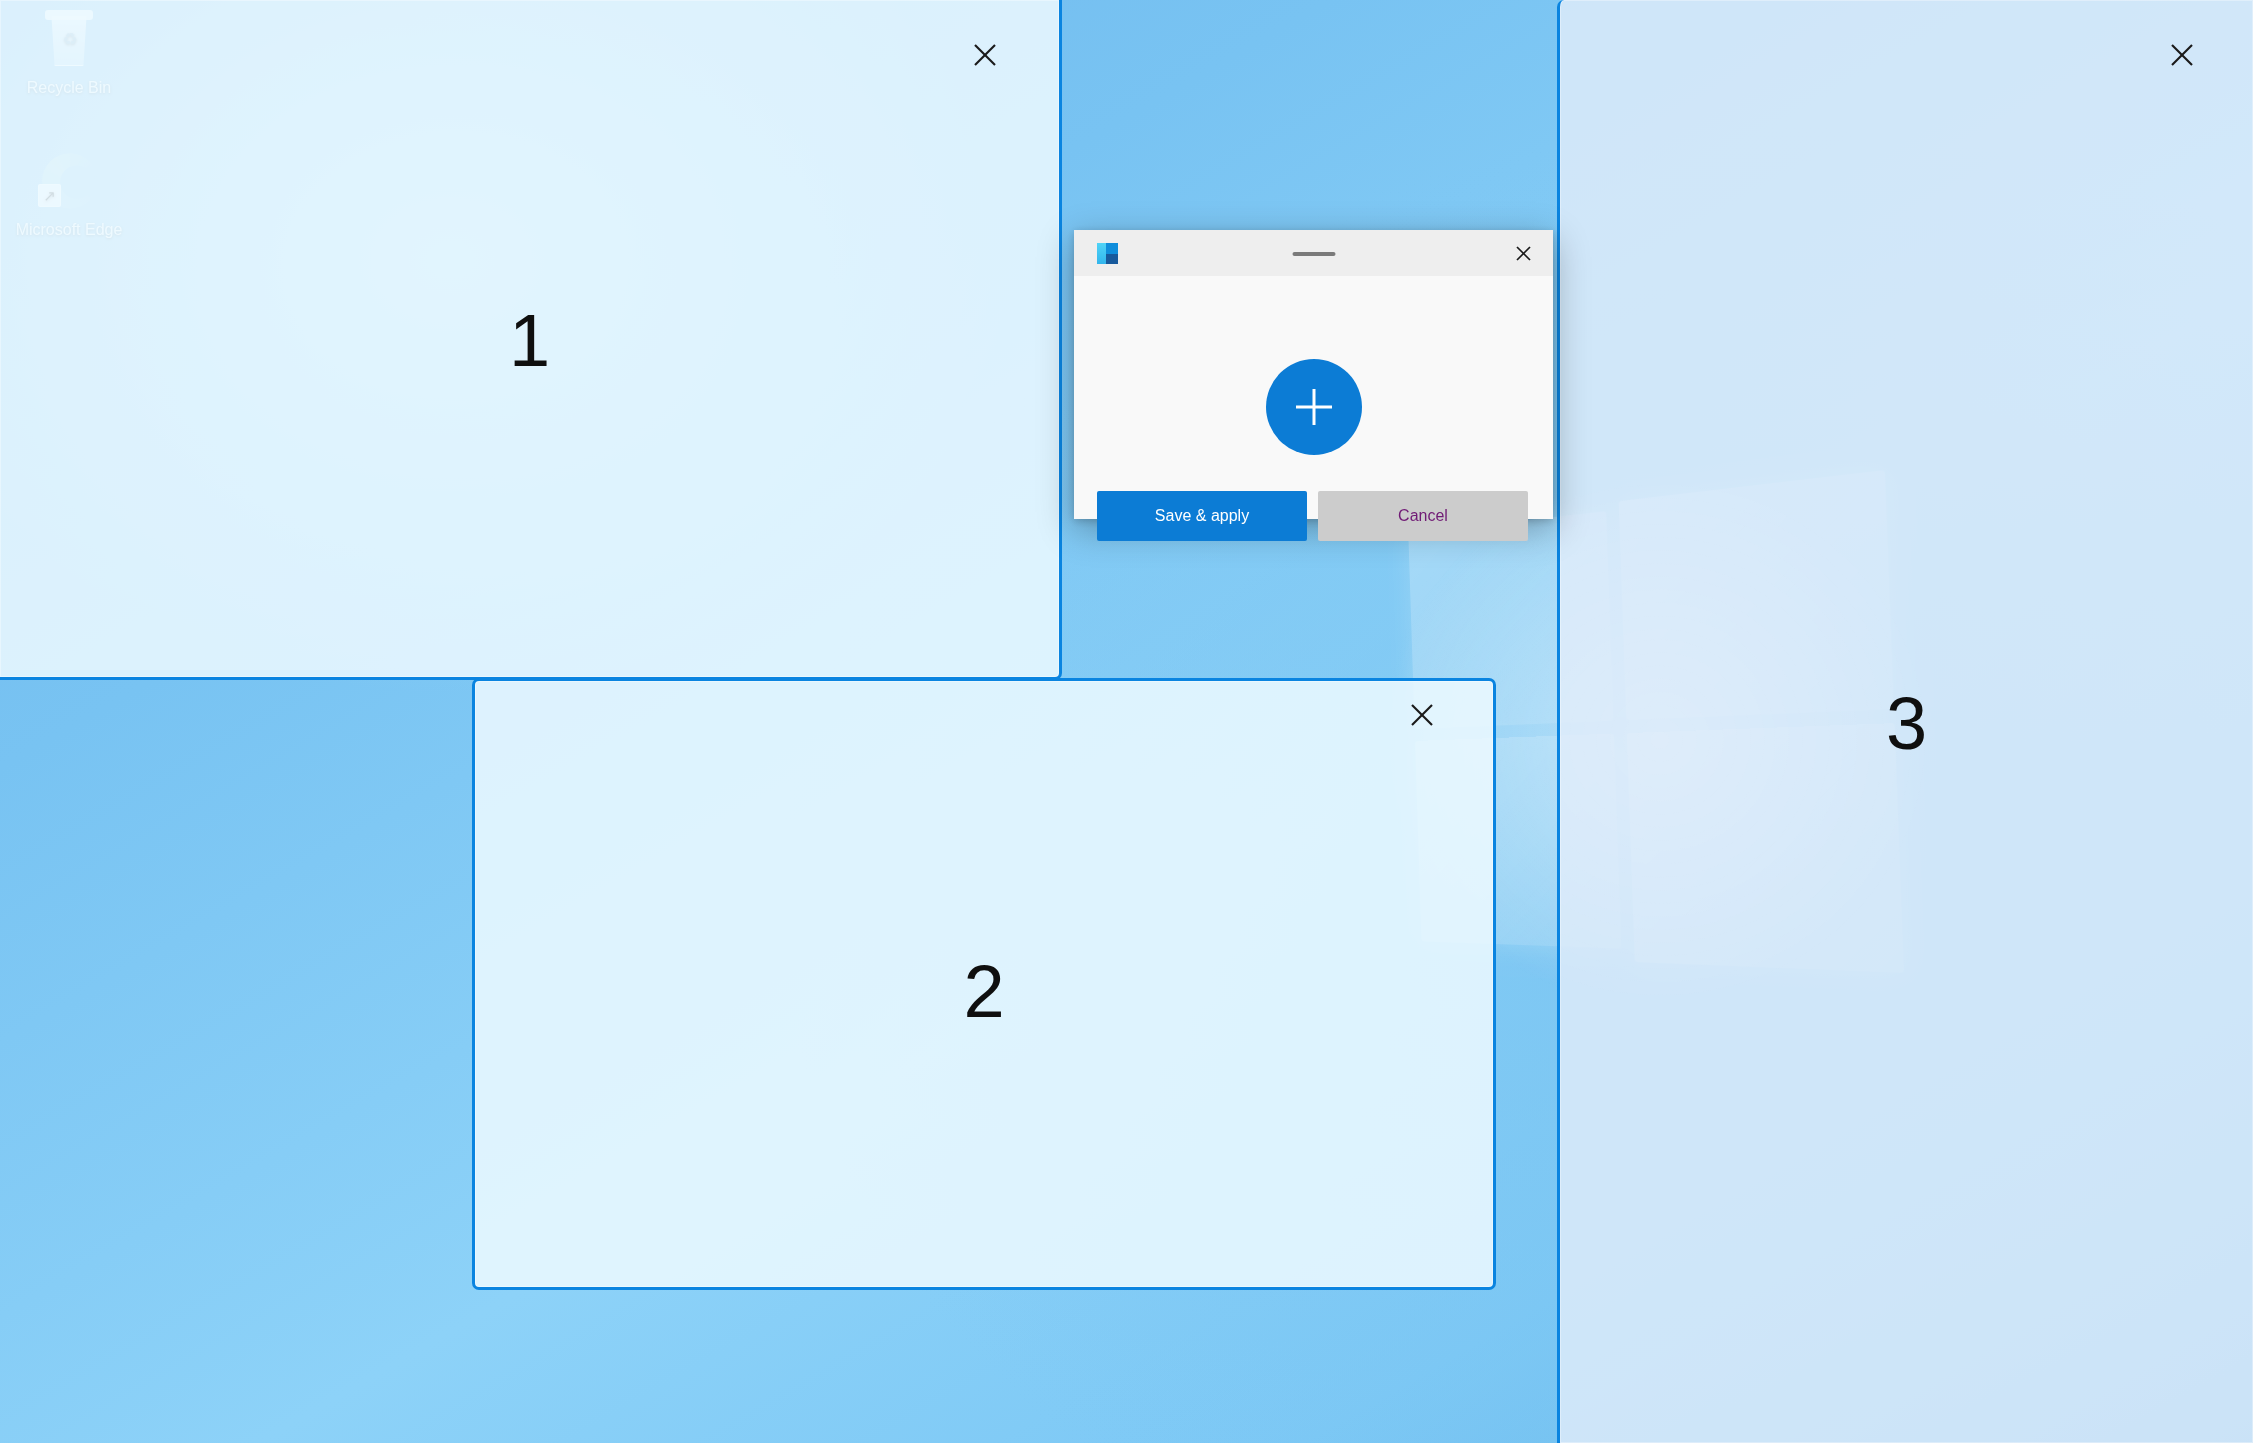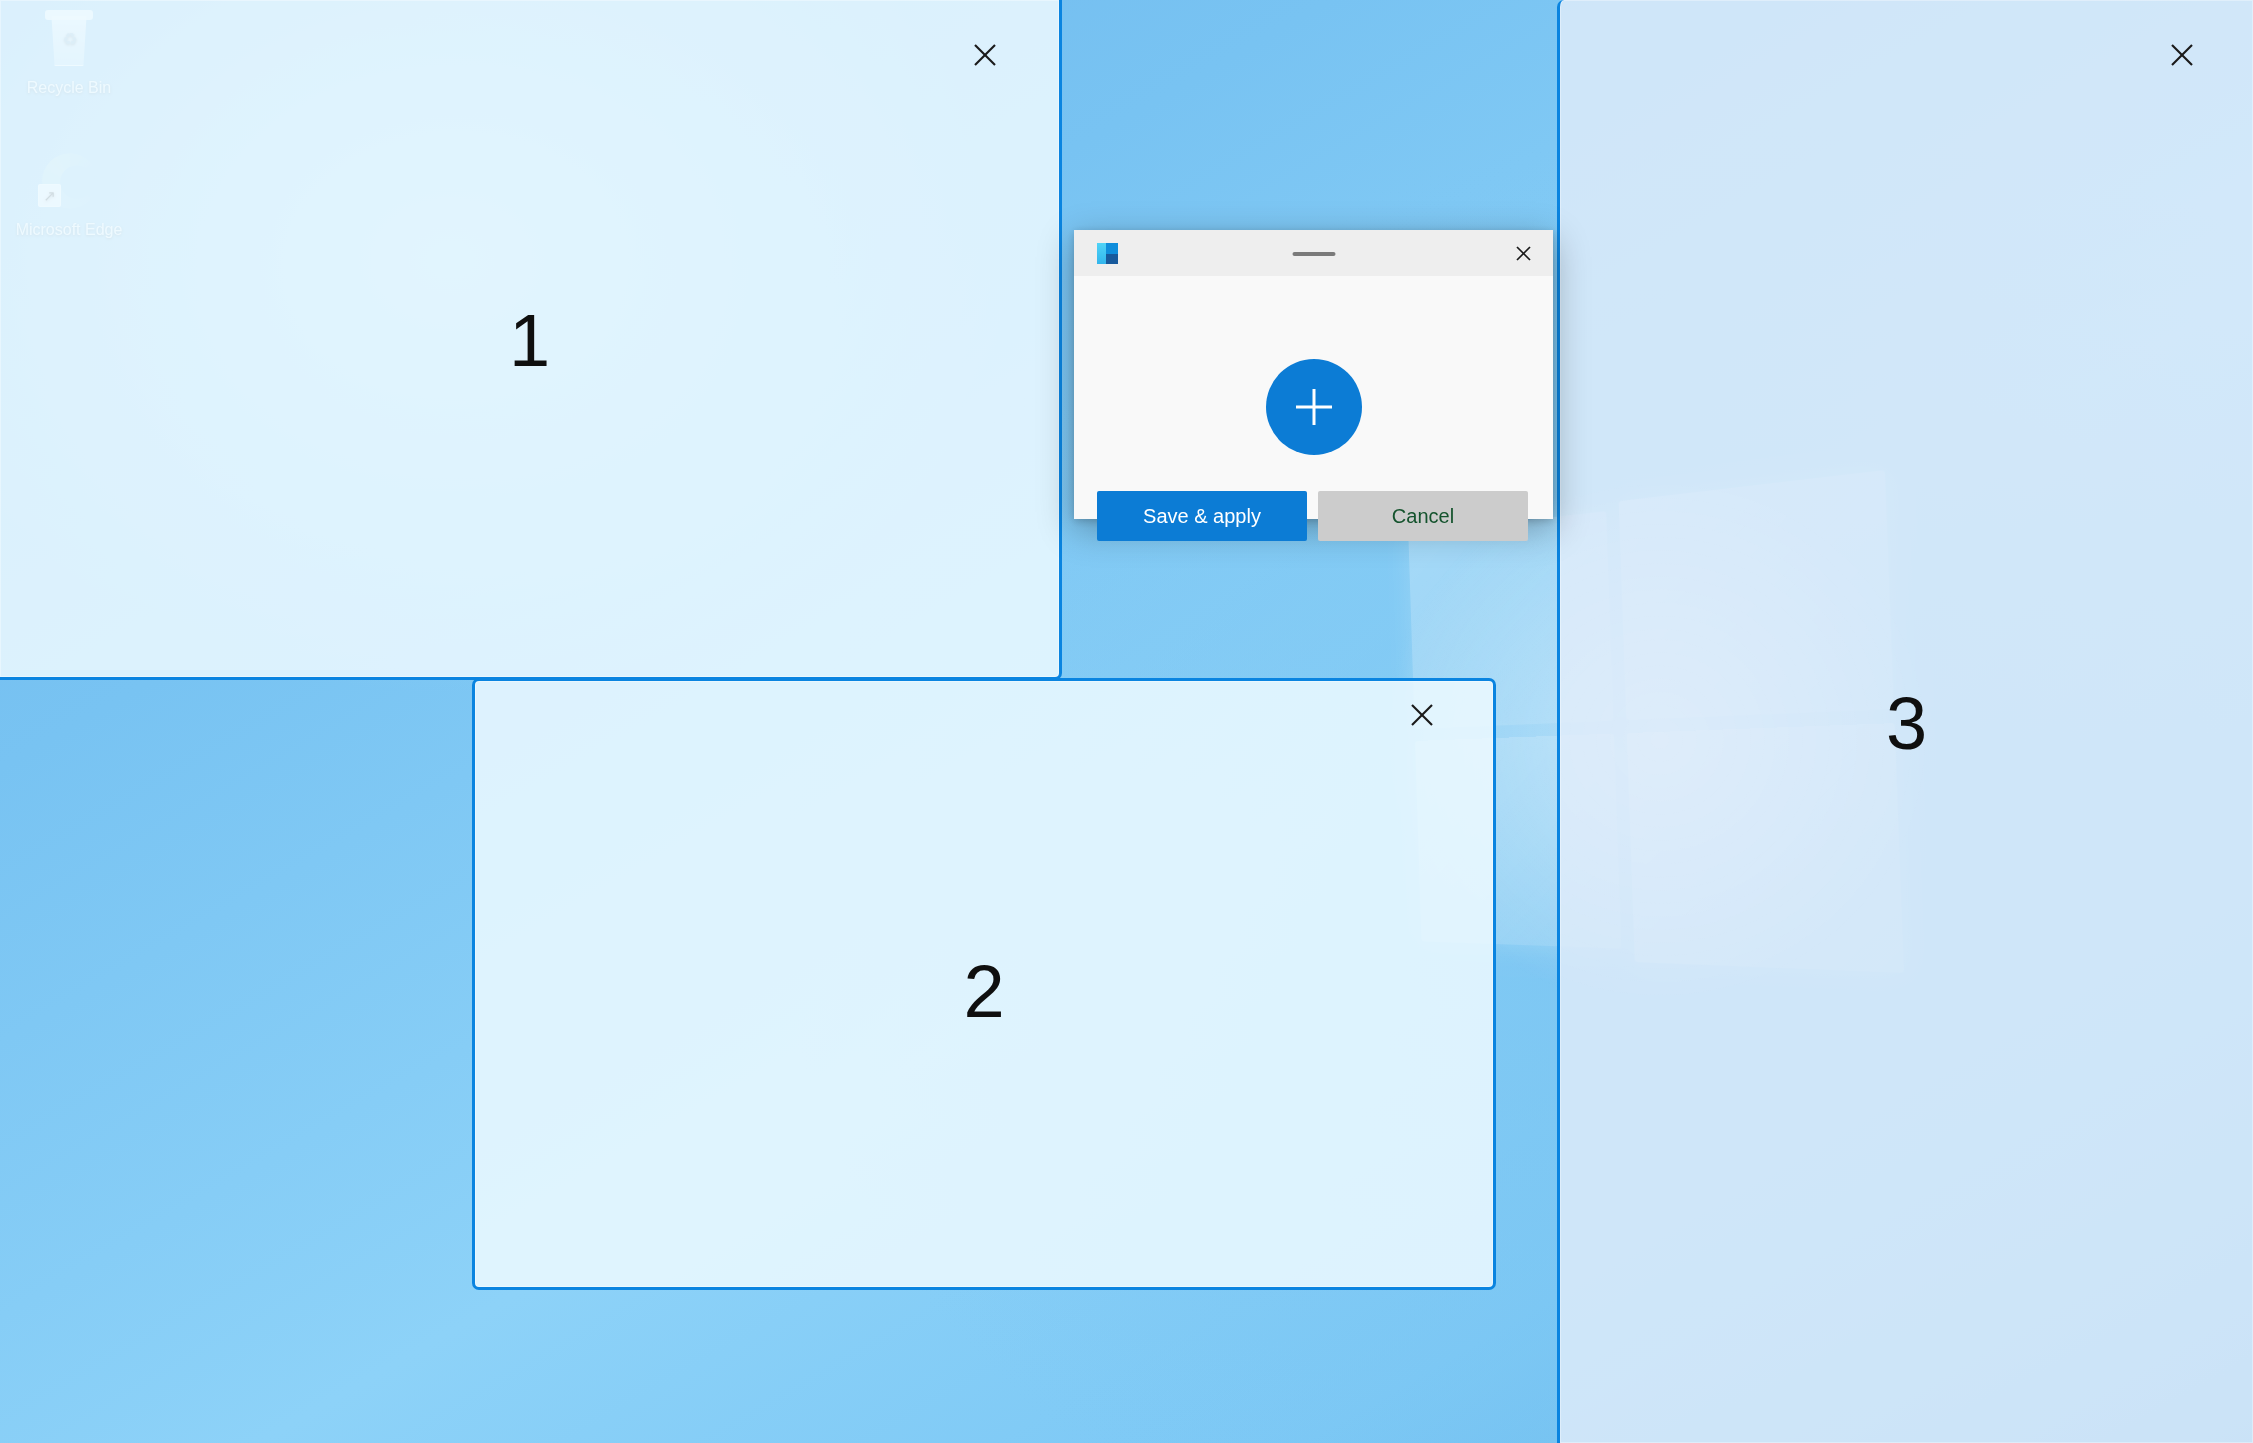--- a/index.html
+++ b/index.html
@@ -179,32 +179,32 @@
     cursor:pointer;
     display:flex; align-items:center; justify-content:center;
   }
   #add-zone-btn svg{ display:block; }
 
   .dlg-btn{
     position:absolute;
     top:215px;
     height:50px;
     border:none;
-    font-size:20px;
+    font-size:16px;
     font-family:"Liberation Sans", sans-serif;
     cursor:pointer;
     border-radius:2px;
   }
   #save-apply-button{
     left:23px; width:210px;
     background:#0c7cd5; color:#ffffff;
   }
   #cancel-button{
     left:244px; width:210px;
-    background:#cccccc; color:#14532d;
+    background:#cccccc; color:#701a75;
   }
 </style>
 </head>
 <body>
 
 <div id="desktop">
 
   <div id="win-logo">
     <div class="pane p1"></div>
     <div class="pane p2"></div>

